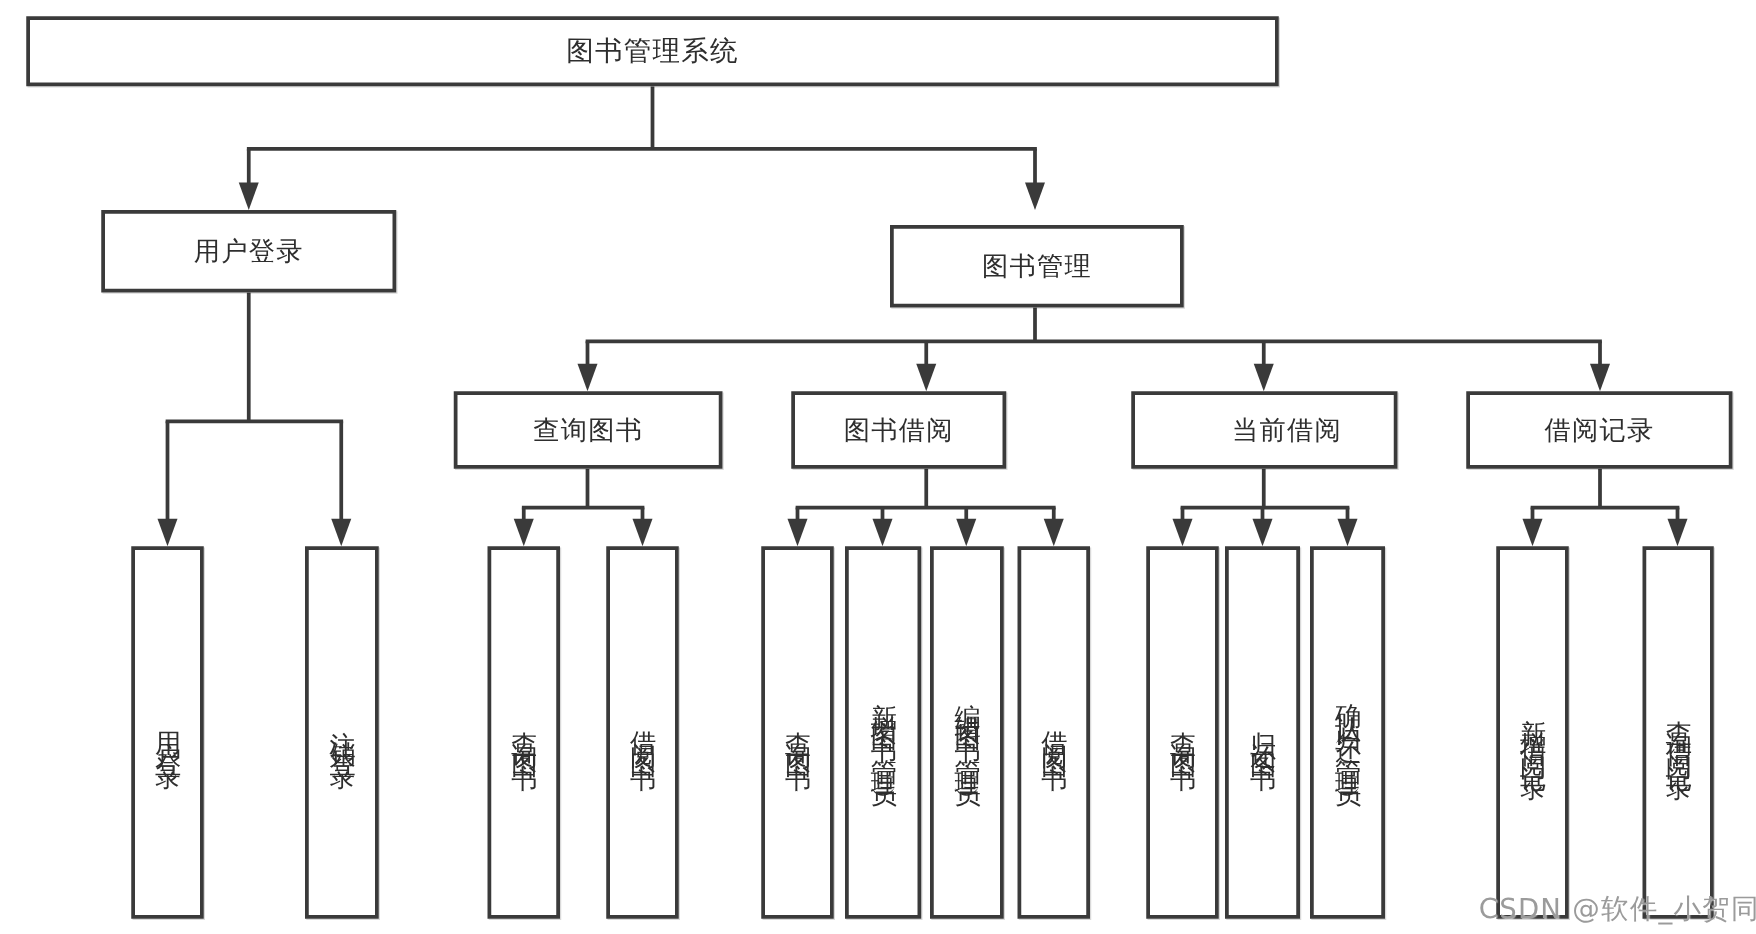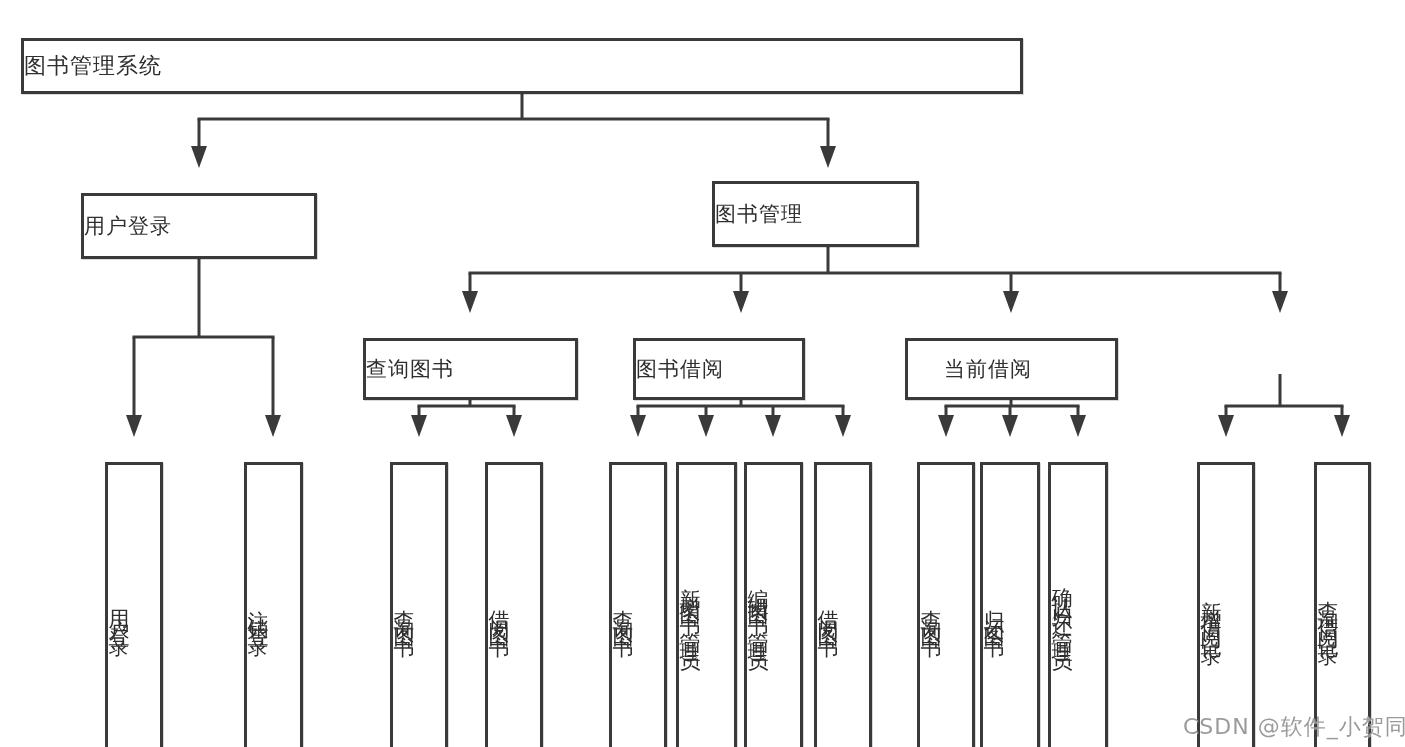--- a/index.html
+++ b/index.html
@@ -12,25 +12,25 @@
     overflow: hidden;
   }
   #wires { position: absolute; left: 0; top: 0; width: 1405px; height: 747px; }
   .node {
     position: absolute;
     box-sizing: border-box;
     background: #ffffff;
     border: 3px solid #3a3a3a;
     display: flex;
     align-items: center;
+    justify-content: center;
     color: #2e2e2e;
     font-size: 21px;
     letter-spacing: 1px;
     box-shadow: 1px 1px 0 rgba(0,0,0,0.15);
-    margin-top: 25px;
   }
   .node.root { font-size: 22px; }
   .vnode span {
     writing-mode: vertical-rl;
     letter-spacing: 9px;
     line-height: 1;
     white-space: nowrap;
   }
   #watermark {
     position: absolute;
@@ -126,33 +126,36 @@
     </g>
   </svg>
 
   <div class="node root" style="left:21px; top:13px; width:1002px; height:56px;">
     <span>图书管理系统</span>
   </div>
 
   <div class="node" style="left:81px; top:168px; width:236px; height:66px;">
     <span>用户登录</span>
   </div>
-  <div class="node" style="left:712px; top:156px; width:207px; height:66px;">
+  <div class="node" style="left:712px; top:180px; width:235px; height:66px;">
     <span>图书管理</span>
   </div>
 
   <div class="node" style="left:363px; top:313px; width:215px; height:62px;">
     <span>查询图书</span>
   </div>
   <div class="node" style="left:633px; top:313px; width:172px; height:62px;">
     <span>图书借阅</span>
   </div>
   <div class="node" style="left:905px; top:313px; width:213px; height:62px;padding-left:36px;">
     <span>当前借阅</span>
   </div>
+  <div class="node" style="left:1173px; top:313px; width:213px; height:62px;">
+    <span>借阅记录</span>
+  </div>
 
   <div class="node vnode" style="left:105px; top:437px; width:58px; height:298px;">
     <span>用户登录</span>
   </div>
   <div class="node vnode" style="left:244px; top:437px; width:59px; height:298px;">
     <span>注销登录</span>
   </div>
 
   <div class="node vnode" style="left:390px; top:437px; width:58px; height:298px;">
     <span>查询图书</span>

